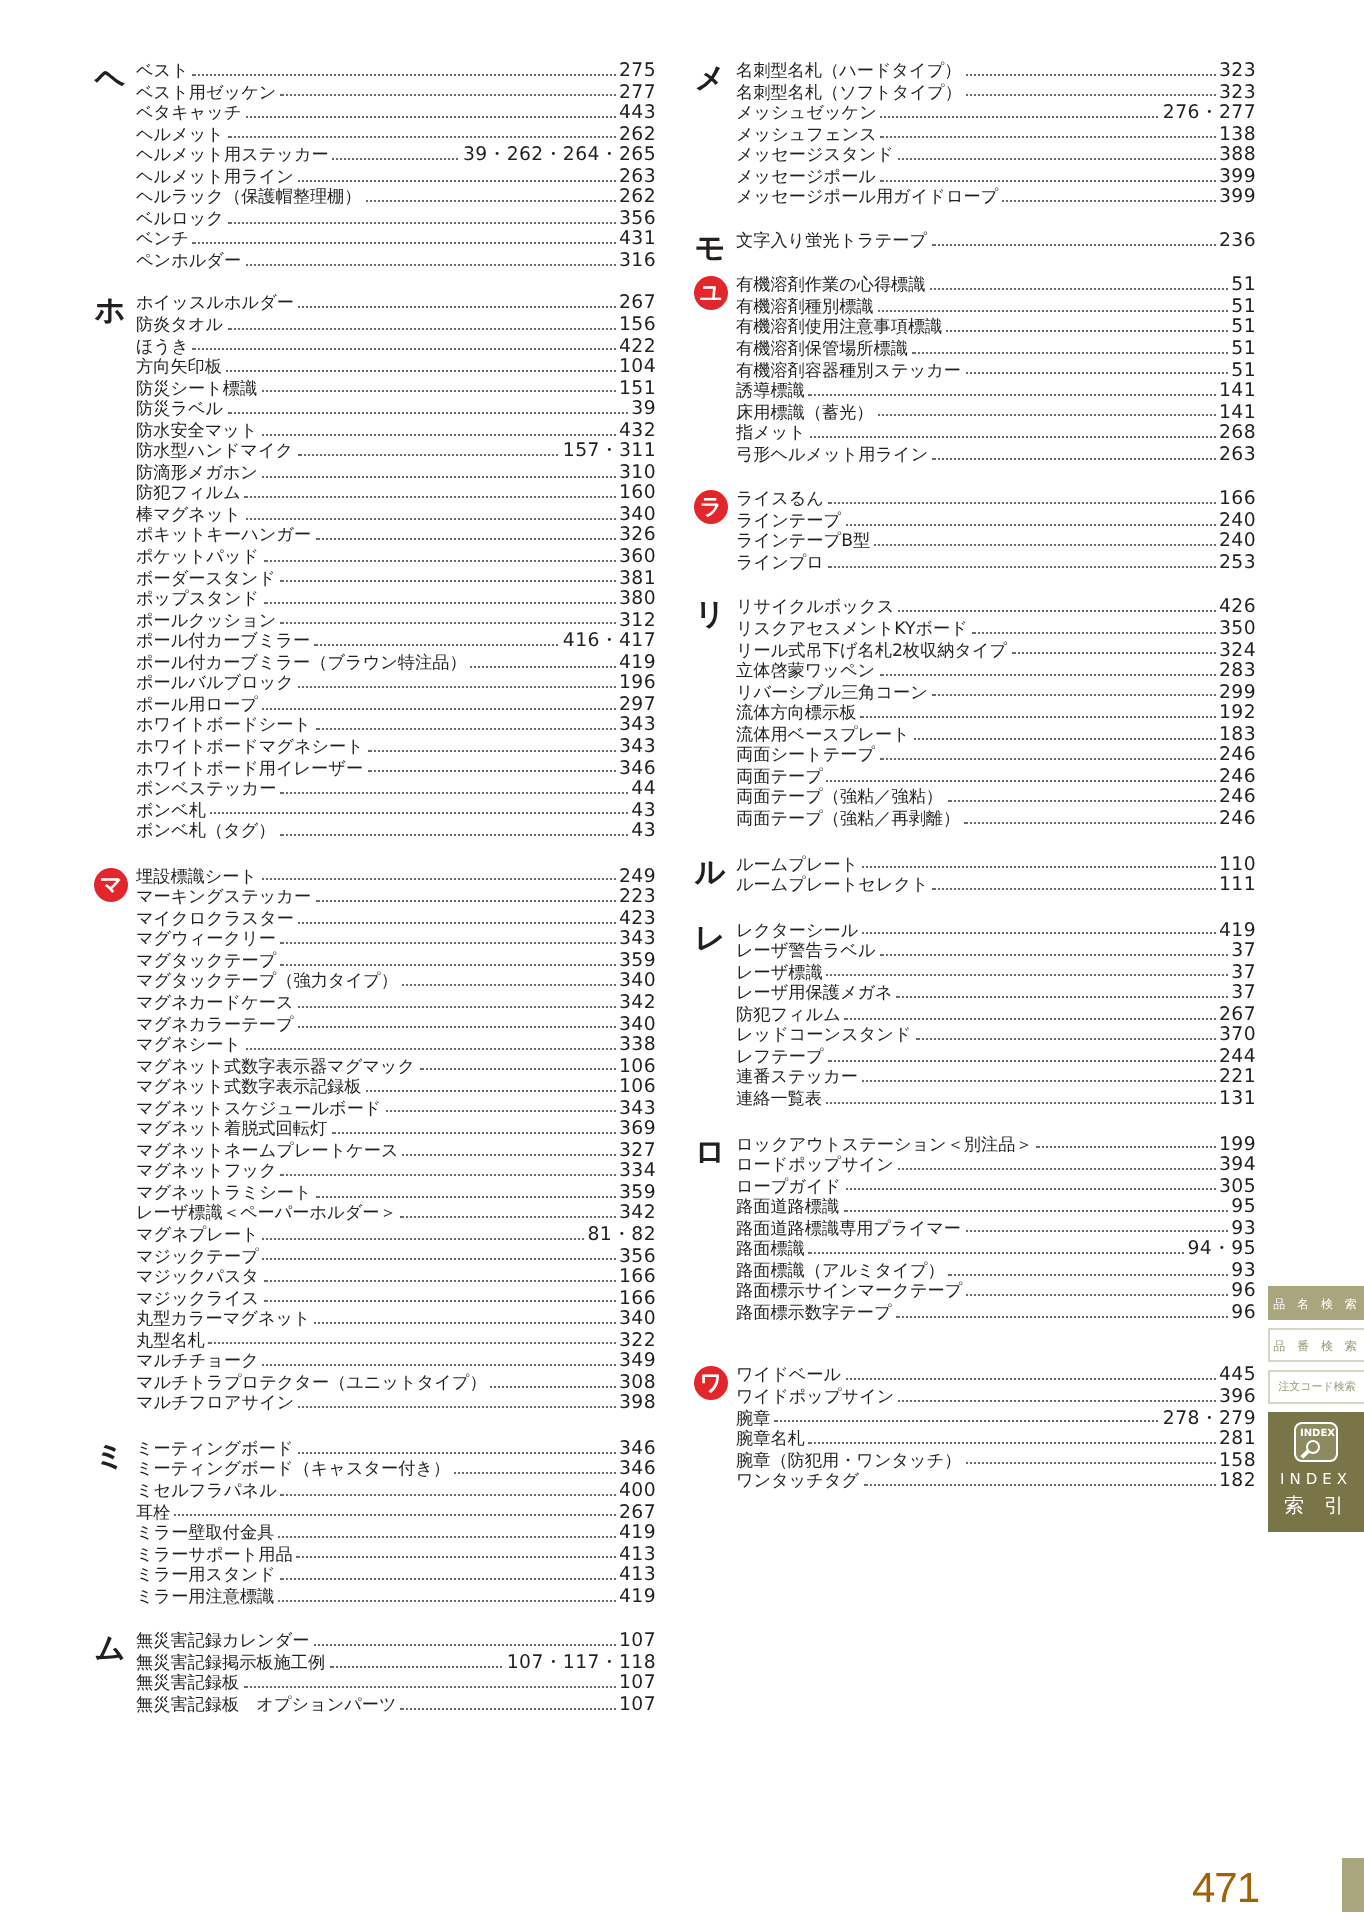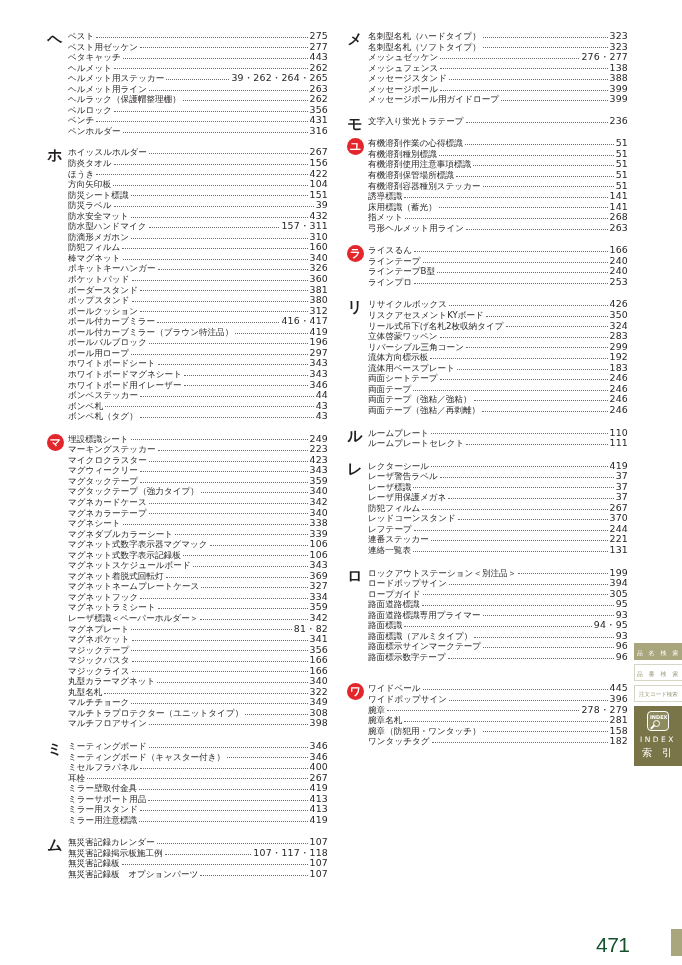--- a/index.html
+++ b/index.html
@@ -51,21 +51,21 @@
       position: absolute; left: 5px; top: 8px; width: 7px; height: 7px; border: 1.5px solid #fff; border-radius: 50%;
     }
     .index-icon .handle {
       position: absolute; left: 2px; top: 14px; width: 5px; height: 1.5px; background: #fff; transform: rotate(-45deg);
     }
     .index-en { font-size: 7.5px; letter-spacing: 2.5px; margin-top: 4px; font-family: "DejaVu Sans", sans-serif; }
     .index-ja { font-size: 10px; letter-spacing: 10px; margin-top: 2px; padding-left: 8px; }
 
     .page-number {
       position: absolute; left: 596px; top: 933px; font-size: 21px; font-family: "Liberation Sans", sans-serif;
-      color: #14532d; letter-spacing: -0.5px;
+      color: #a16207; letter-spacing: -0.5px;
     }
     .page-bar { position: absolute; left: 671px; top: 929px; width: 11px; height: 27px; background: #a9a57c; }
   </style>
 </head>
 <body>
 
 <div class="column col-left" id="col-left">
     <div class="section">
       <span class="kana-head">ヘ</span>
       <div class="entry">
@@ -293,25 +293,20 @@
         <span class="name">マグネカラーテープ</span>
         <span class="leader"></span>
         <span class="page">340</span>
       </div>
       <div class="entry">
         <span class="name">マグネシート</span>
         <span class="leader"></span>
         <span class="page">338</span>
       </div>
       <div class="entry">
-        <span class="name">マグネダブルカラーシート</span>
-        <span class="leader"></span>
-        <span class="page">339</span>
-      </div>
-      <div class="entry">
         <span class="name">マグネット式数字表示器マグマック</span>
         <span class="leader"></span>
         <span class="page">106</span>
       </div>
       <div class="entry">
         <span class="name">マグネット式数字表示記録板</span>
         <span class="leader"></span>
         <span class="page">106</span>
       </div>
       <div class="entry">
@@ -341,25 +336,20 @@
       </div>
       <div class="entry">
         <span class="name">レーザ標識＜ペーパーホルダー＞</span>
         <span class="leader"></span>
         <span class="page">342</span>
       </div>
       <div class="entry">
         <span class="name">マグネプレート</span>
         <span class="leader"></span>
         <span class="page">81・82</span>
-      </div>
-      <div class="entry">
-        <span class="name">マグネポケット</span>
-        <span class="leader"></span>
-        <span class="page">341</span>
       </div>
       <div class="entry">
         <span class="name">マジックテープ</span>
         <span class="leader"></span>
         <span class="page">356</span>
       </div>
       <div class="entry">
         <span class="name">マジックパスタ</span>
         <span class="leader"></span>
         <span class="page">166</span>

